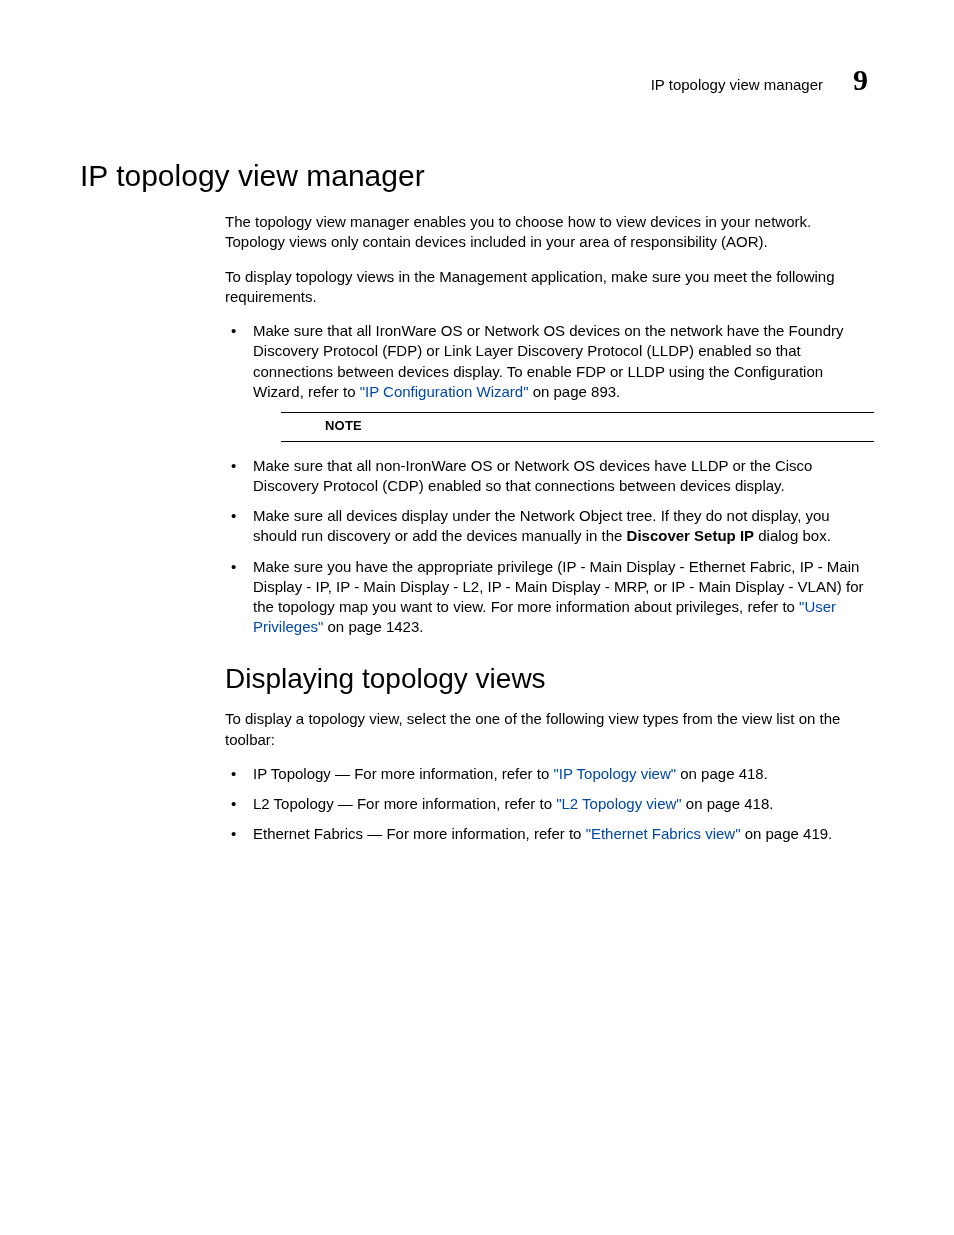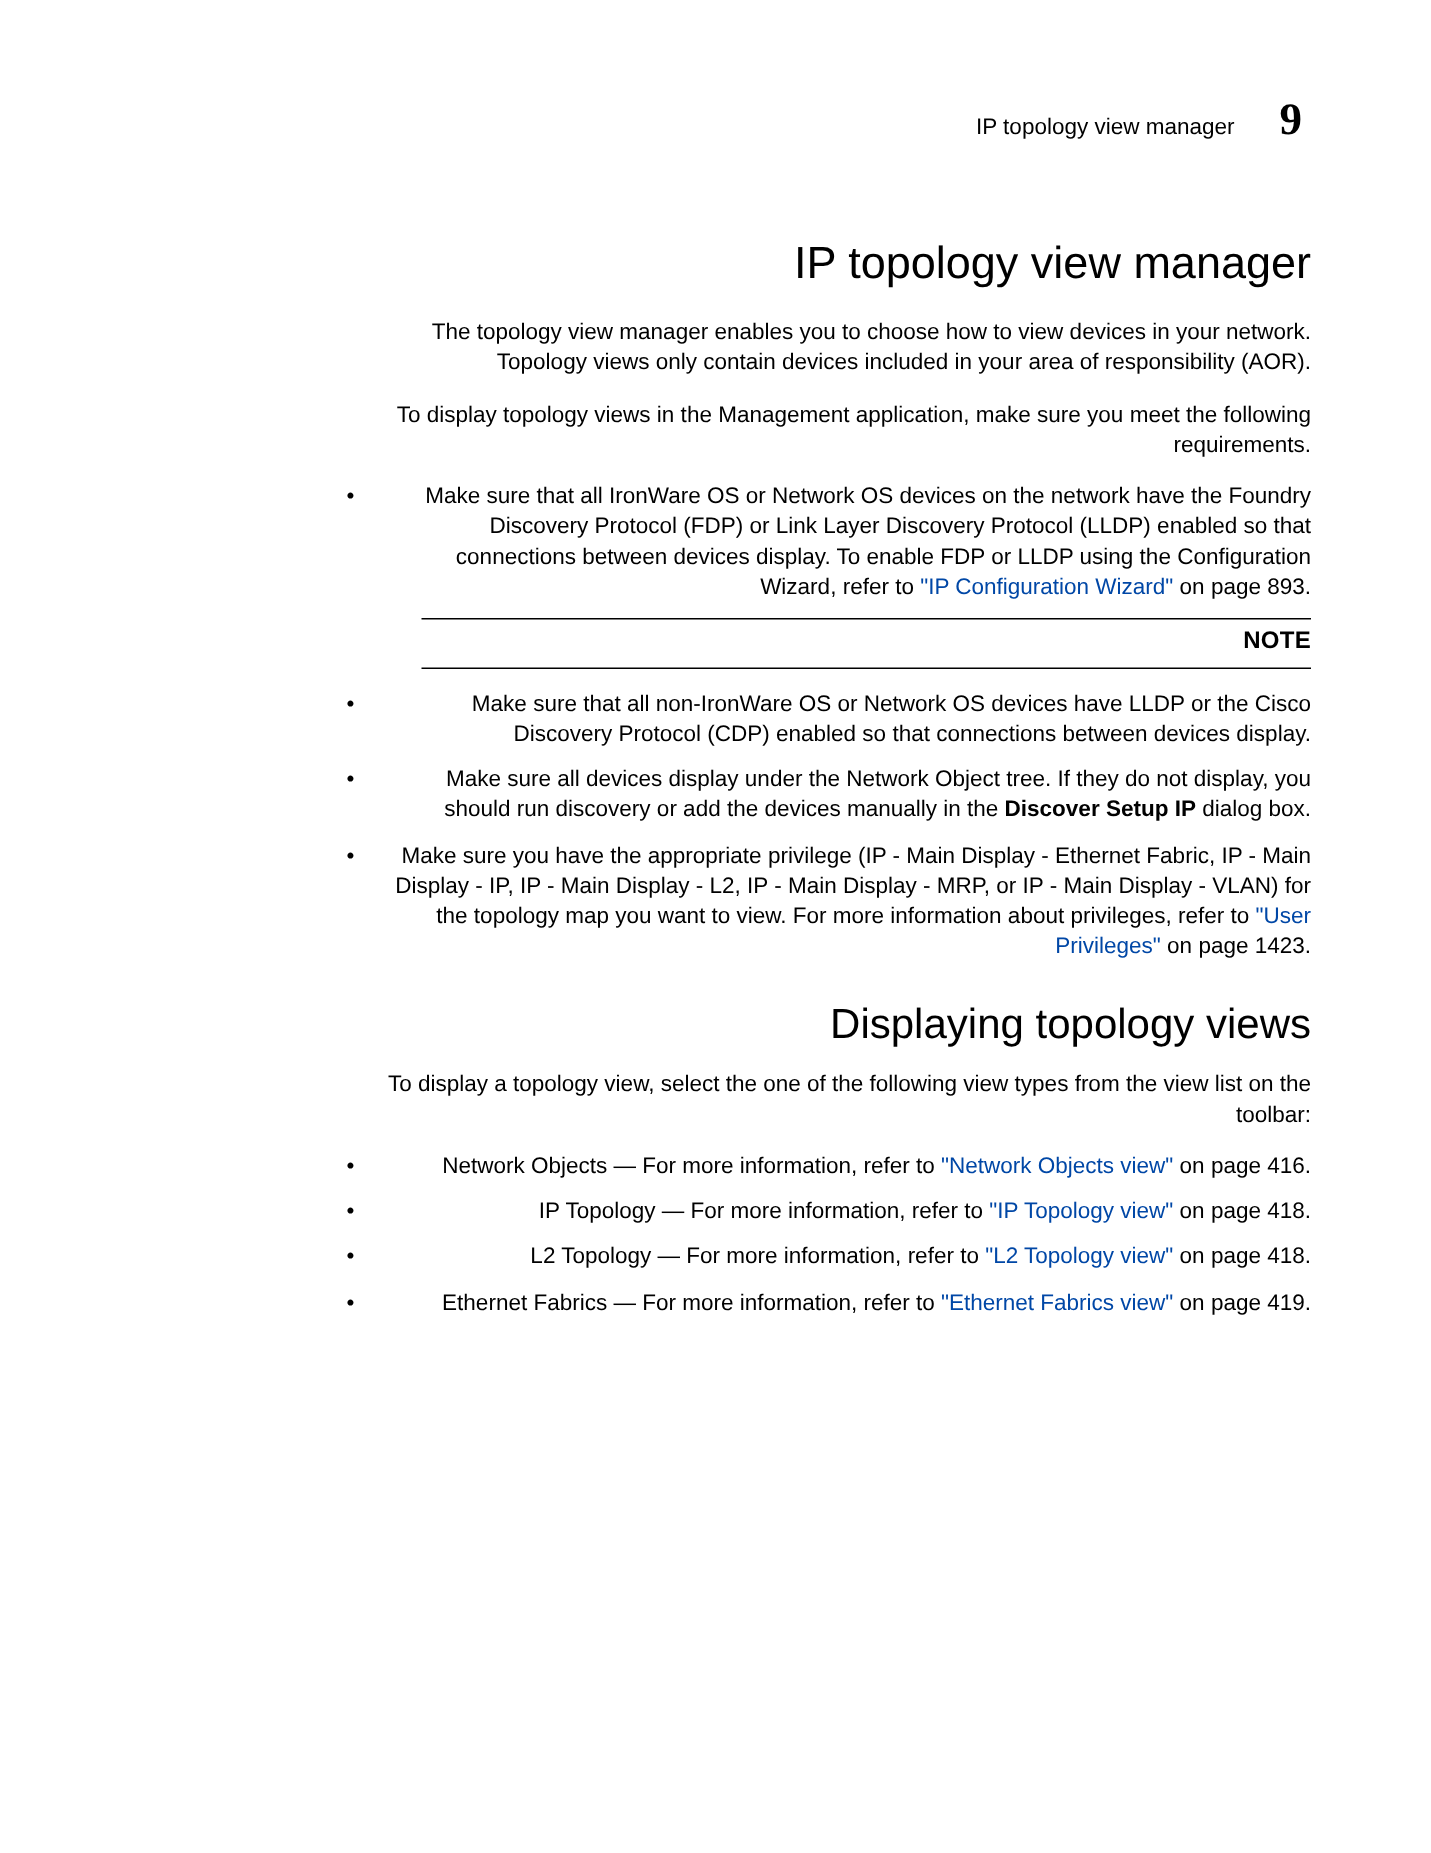--- a/index.html
+++ b/index.html
@@ -10,21 +10,20 @@
     color: #000;
     width: 954px;
     height: 1235px;
     position: relative;
     font-size: 15px;
     line-height: 1.35;
   }
   .page {
     padding: 60px 80px 60px 80px;
     box-sizing: border-box;
-    text-align: right;
   }
   .running-head {
     display: flex;
     justify-content: flex-end;
     align-items: baseline;
     gap: 30px;
     margin-bottom: 55px;
     padding-right: 6px;
   }
   .running-text {
@@ -70,21 +69,21 @@
   }
   .note-block {
     margin: 10px 0 14px 28px;
     border-top: 1.5px solid #000;
     border-bottom: 1.5px solid #000;
     padding: 4px 0 6px 0;
   }
   .note-label {
     font-family: Arial, Helvetica, sans-serif;
     font-weight: bold;
-    font-size: 16px;
+    font-size: 13px;
     letter-spacing: 0.2px;
     padding-left: 44px;
   }
   .bold-inline {
     font-family: Arial, Helvetica, sans-serif;
     font-weight: bold;
   }
   h2 {
     font-family: Arial, Helvetica, sans-serif;
     font-weight: normal;
@@ -130,23 +129,20 @@
         <span>Make sure you have the appropriate privilege (IP - Main Display - Ethernet Fabric, IP - Main Display - IP, IP - Main Display - L2, IP - Main Display - MRP, or IP - Main Display - VLAN) for the topology map you want to view. For more information about privileges, refer to </span><span class="link">"User Privileges"</span><span> on page 1423.</span>
       </li>
     </ul>
 
     <h2>Displaying topology views</h2>
 
     <p>To display a topology view, select the one of the following view types from the view list on the toolbar:</p>
 
     <ul class="bullets">
       <li>
-        <span>Network Objects — For more information, refer to </span><span class="link">"Network Objects view"</span><span> on page 416.</span>
-      </li>
-      <li>
         <span>IP Topology — For more information, refer to </span><span class="link">"IP Topology view"</span><span> on page 418.</span>
       </li>
       <li>
         <span>L2 Topology — For more information, refer to </span><span class="link">"L2 Topology view"</span><span> on page 418.</span>
       </li>
       <li>
         <span>Ethernet Fabrics — For more information, refer to </span><span class="link">"Ethernet Fabrics view"</span><span> on page 419.</span>
       </li>
     </ul>
 

